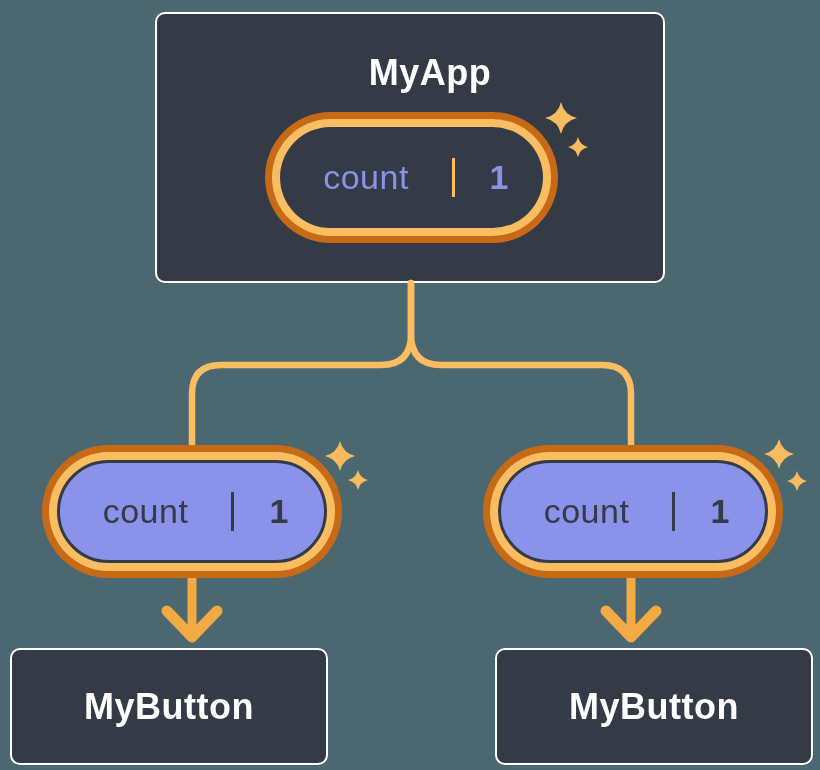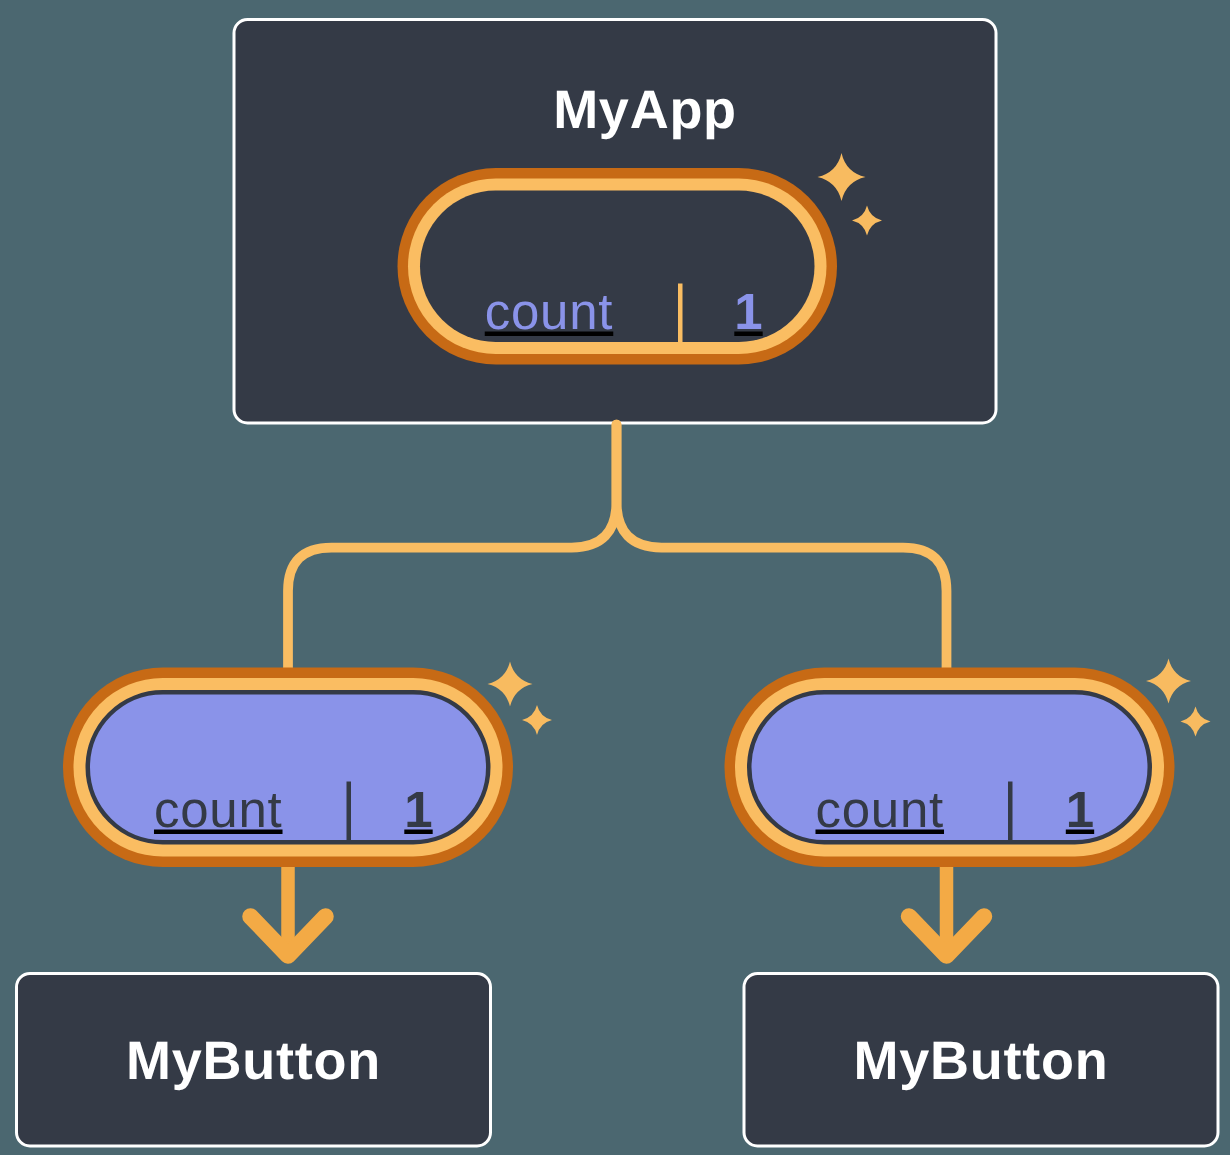--- a/index.html
+++ b/index.html
@@ -28,21 +28,21 @@
     position: absolute; box-sizing: border-box; z-index: 4;
     background: #C76A15; border-radius: 999px; padding: 7px;
   }
   .pill-mid {
     box-sizing: border-box; width: 100%; height: 100%;
     background: #FABD62; border-radius: 999px; padding: 8px;
   }
   .pill-core {
     box-sizing: border-box; width: 100%; height: 100%;
     border-radius: 999px; overflow: hidden;
-    display: flex; align-items: flex-end; text-decoration: underline;
+    display: flex; align-items: center;
   }
   #state-pill { left: 265px; top: 112px; width: 293px; height: 131px; }
   #state-pill .pill-core { background: #343A46; }
   #state-pill .cell-name  { color: #8A93E9; }
   #state-pill .cell-value { color: #8A93E9; border-left: 3px solid #FABD62; flex: 0 0 88px; }
 
   .prop-pill { width: 300px; height: 133px; }
   #prop-pill-0 { left: 42px;  top: 445px; }
   #prop-pill-1 { left: 483px; top: 445px; }
   .prop-pill .pill-core { background: #8A93E9; border: 3px solid #343A46; }

